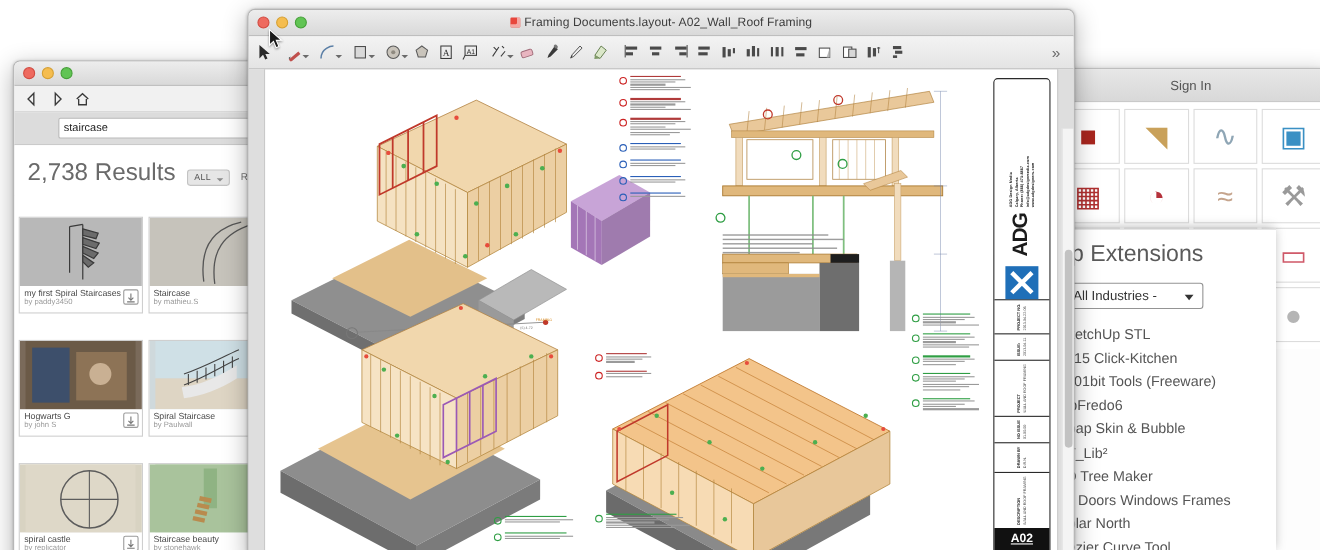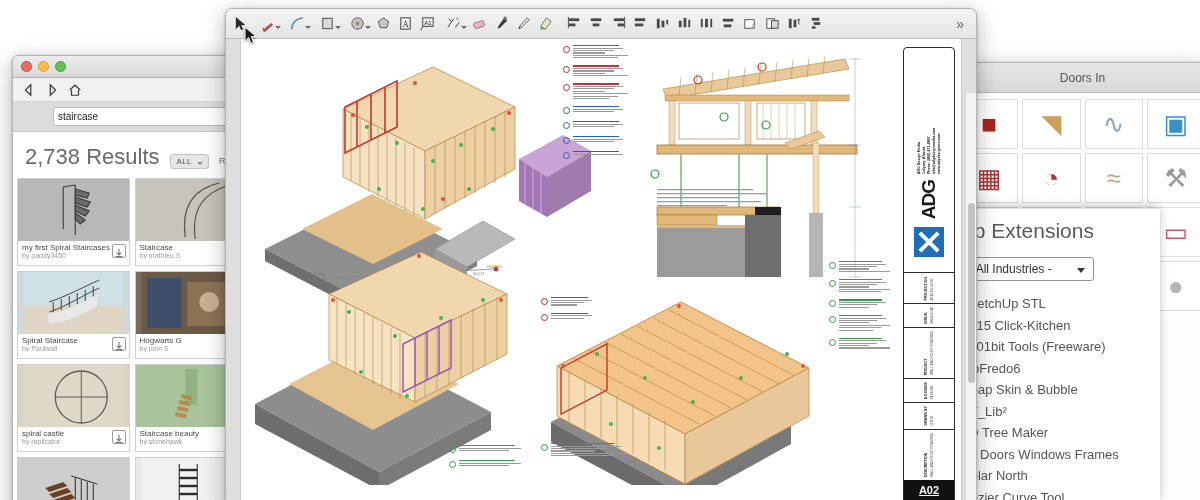--- a/index.html
+++ b/index.html
@@ -88,21 +88,21 @@
     border-left: 3px solid transparent; border-right: 3px solid transparent;
     border-top: 3px solid #8a8a8a;
   }
   .results-sub { font-size: 9px; color: #777; white-space: nowrap; }
   .grid {
     display: grid; grid-template-columns: 1fr 1fr; gap: 5px;
     padding: 0 4px; background: #fff;
   }
   .card {
     border: 1px solid #cfcfcf; background: #fff; overflow: hidden;
-    height: 88px; position: relative;
+    height: 88px; position: relative; margin-top: 19px;
   }
   .thumb { height: 62px; width: 100%; position: relative; overflow: hidden; }
   .meta { padding: 2px 4px; position: relative; }
   .meta .t { font-size: 8px; color: #4a4a4a; white-space: nowrap; overflow: hidden; }
   .meta .a { font-size: 7px; color: #9a9a9a; white-space: nowrap; overflow: hidden; }
   .dl {
     position: absolute; right: 3px; bottom: 3px; width: 14px; height: 14px;
     border: 1px solid #9b9b9b; border-radius: 2px; color: #777;
   }
   .wh-scroll {
@@ -338,20 +338,35 @@
         <div class="card">
           <div class="thumb" style="background: rgb(198, 195, 187);"><svg viewBox="0 0 100 62" width="100%" height="100%">
               <g stroke="#555" stroke-width="1.2" fill="none">
                 <path d="M78 4 C52 10 40 28 44 58"></path>
                 <path d="M88 6 C62 14 50 30 54 60"></path>
               </g>
             </svg></div>
           <div class="meta">
             <div class="t">Staircase</div>
             <div class="a">by mathieu.S</div>
+            <div class="dl"><svg viewBox="0 0 14 14" width="12" height="12">
+                <path d="M7 2 L7 9 M4.4 6.6 L7 9.3 L9.6 6.6 M3 11 L11 11" fill="none" stroke="#777" stroke-width="1.2"></path>
+              </svg></div>
+          </div>
+        </div>
+        <div class="card">
+          <div class="thumb" style="background: rgb(122, 106, 90);"><svg viewBox="0 0 100 62" width="100%" height="100%">
+              <rect width="100" height="62" fill="#6b5a47"></rect>
+              <rect x="6" y="6" width="34" height="50" fill="#3d4f6b"></rect>
+              <rect x="46" y="10" width="46" height="44" fill="#8d7356"></rect>
+              <circle cx="68" cy="30" r="10" fill="#c9b093"></circle>
+            </svg></div>
+          <div class="meta">
+            <div class="t">Hogwarts G</div>
+            <div class="a">by john S</div>
             <div class="dl"><svg viewBox="0 0 14 14" width="12" height="12">
                 <path d="M7 2 L7 9 M4.4 6.6 L7 9.3 L9.6 6.6 M3 11 L11 11" fill="none" stroke="#777" stroke-width="1.2"></path>
               </svg></div>
           </div>
         </div>
         <div class="card">
           <div class="thumb" style="background: rgb(207, 217, 220);"><svg viewBox="0 0 100 62" width="100%" height="100%">
               <rect width="100" height="34" fill="#cfe0e6"></rect>
               <rect y="34" width="100" height="28" fill="#ded5c4"></rect>
               <g stroke="#444" stroke-width="1">
@@ -362,35 +377,20 @@
                 <line x1="46" y1="24" x2="46" y2="35"></line>
                 <line x1="54" y1="21" x2="54" y2="32"></line>
                 <line x1="62" y1="18" x2="62" y2="29"></line>
                 <line x1="70" y1="14" x2="70" y2="25"></line>
               </g>
               <path d="M24 42 C42 40 58 32 74 22 L74 34 C58 44 42 50 26 52Z" fill="#e8e8e8"></path>
             </svg></div>
           <div class="meta">
             <div class="t">Spiral Staircase</div>
             <div class="a">by Paulwall</div>
-            <div class="dl"><svg viewBox="0 0 14 14" width="12" height="12">
-                <path d="M7 2 L7 9 M4.4 6.6 L7 9.3 L9.6 6.6 M3 11 L11 11" fill="none" stroke="#777" stroke-width="1.2"></path>
-              </svg></div>
-          </div>
-        </div>
-        <div class="card">
-          <div class="thumb" style="background: rgb(122, 106, 90);"><svg viewBox="0 0 100 62" width="100%" height="100%">
-              <rect width="100" height="62" fill="#6b5a47"></rect>
-              <rect x="6" y="6" width="34" height="50" fill="#3d4f6b"></rect>
-              <rect x="46" y="10" width="46" height="44" fill="#8d7356"></rect>
-              <circle cx="68" cy="30" r="10" fill="#c9b093"></circle>
-            </svg></div>
-          <div class="meta">
-            <div class="t">Hogwarts G</div>
-            <div class="a">by john S</div>
             <div class="dl"><svg viewBox="0 0 14 14" width="12" height="12">
                 <path d="M7 2 L7 9 M4.4 6.6 L7 9.3 L9.6 6.6 M3 11 L11 11" fill="none" stroke="#777" stroke-width="1.2"></path>
               </svg></div>
           </div>
         </div>
         <div class="card">
           <div class="thumb" style="background: rgb(216, 211, 194);"><svg viewBox="0 0 100 62" width="100%" height="100%">
               <rect width="100" height="62" fill="#ded8c8"></rect>
               <circle cx="58" cy="32" r="26" fill="none" stroke="#5c5c5c" stroke-width="1.3"></circle>
               <line x1="58" y1="6" x2="58" y2="58" stroke="#5c5c5c" stroke-width="1"></line>
@@ -461,21 +461,21 @@
         </div>
       </div>
 
     <div class="wh-scroll">
         <i></i>
       </div>
   </div>
 
   <div class="win" id="ext-win">
     <div class="ew-top">
-      <span class="signin">Doors In</span>
+      <span class="signin">Sign In</span>
     </div>
     <div class="ext-grid" id="ext-grid">
         <div class="ext-tile" style="color: rgb(168, 38, 30);">■</div>
         <div class="ext-tile" style="color: rgb(201, 161, 90);">◥</div>
         <div class="ext-tile" style="color: rgb(143, 166, 181);">∿</div>
         <div class="ext-tile" style="color: rgb(58, 144, 196);">▣</div>
         <div class="ext-tile" style="color: rgb(176, 48, 48);">▦</div>
         <div class="ext-tile" style="color: rgb(181, 50, 59);">◔</div>
         <div class="ext-tile" style="color: rgb(197, 164, 140);">≈</div>
         <div class="ext-tile" style="color: rgb(154, 154, 154);">⚒</div>
@@ -503,20 +503,30 @@
         <li>TT_Lib²</li>
         <li>3D Tree Maker</li>
         <li>3d Doors Windows Frames</li>
         <li>Solar North</li>
         <li>Bezier Curve Tool</li>
       </ul>
   </div>
 
   <div class="win" id="layout-win">
 
+    <div class="titlebar">
+      <div class="traffic">
+        <span class="tl red"></span>
+        <span class="tl yellow"></span>
+        <span class="tl green"></span>
+      </div>
+      <div class="wtitle">
+        <span class="favicon"></span><span>Framing Documents.layout- A02_Wall_Roof Framing</span>
+      </div>
+    </div>
 
     <div class="lo-toolbar" id="lo-toolbar">
       <span class="tool">
           <svg width="17" height="17" viewBox="0 0 18 18">
             <path d="M3 2 L3 15 L6.5 11.5 L8.6 16 L10.8 15 L8.7 10.8 L13 10.7 Z" fill="#2b2b2b"></path>
           </svg>
         </span>
         <span class="tool wide">
           <svg width="17" height="17" viewBox="0 0 18 18">
             <g>

